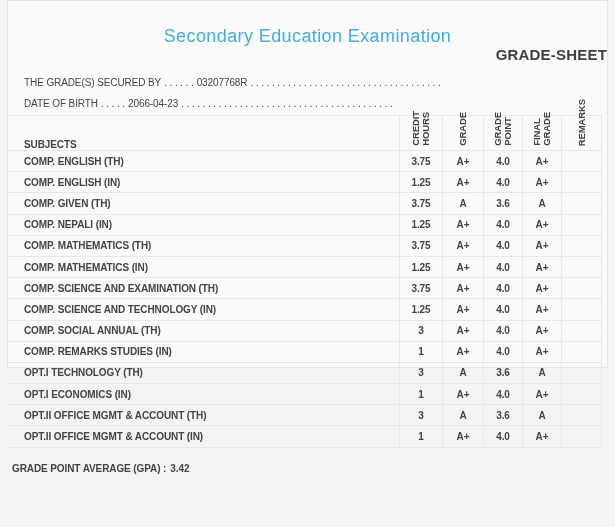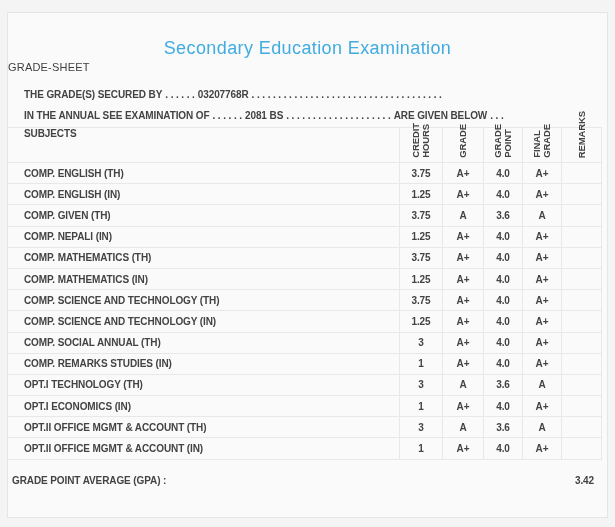--- a/index.html
+++ b/index.html
@@ -3,77 +3,77 @@
 <meta charset="utf-8">
 <style>
   html,body{margin:0;padding:0;}
   body{
     width:615px;height:527px;position:relative;overflow:hidden;
     background:#f4f4f4;
     font-family:"Liberation Sans","DejaVu Sans",sans-serif;
     color:#434343;
   }
   .card{
-    position:absolute;left:7px;top:12px;width:601px;height:506px;
+    position:absolute;left:7px;top:0;width:601px;height:368px;
     box-sizing:border-box;background:#fafafa;border:1px solid #e5e5e5;
   }
   .title{
     margin-top:24px;text-align:center;
     font-size:18px;font-weight:400;letter-spacing:.4px;color:#41ace0;
     height:22px;line-height:22px;
   }
   .subtitle{
-    text-align:left;font-size:11px;font-weight:normal;color:#3f3f3f;
+    text-align:right;font-size:15px;font-weight:bold;color:#3f3f3f;
     height:16px;line-height:16px;letter-spacing:.2px;margin-bottom:9px;
   }
   .info-line{
     height:21px;line-height:21px;padding:0 10px 0 16px;
-    font-size:10px;font-weight:bold;letter-spacing:-0.1px;
+    font-size:10px;font-weight:normal;letter-spacing:-0.1px;
     white-space:nowrap;overflow:hidden;color:#434343;
   }
   .info-line span{margin-right:3px;}
   .grade-table{
     display:grid;
     grid-template-columns:1fr 43px 41px 39px 39px 41px;
     grid-template-rows:35px repeat(14,21.2px) 43px;
     margin:1px 5px 0 0;
   }
   .grid-row{display:contents;}
   .gcell{box-sizing:border-box;border-top:1px solid #e8e8e8;font-size:10px;font-weight:bold;letter-spacing:-0.1px;}
-  .subject-head{display:flex;align-items:flex-start;padding-left:16px;}
+  .subject-head{display:flex;align-items:flex-end;padding-left:16px;}
   .vcell{display:flex;align-items:flex-end;justify-content:center;border-left:1px solid #e8e8e8;}
   .vcell.last{border-right:1px solid #e8e8e8;}
   .vlabel{
     writing-mode:vertical-rl;transform:rotate(180deg);
     font-size:9.5px;line-height:10px;font-weight:bold;
     margin-bottom:4px;white-space:nowrap;
   }
   .vlabel span{display:block;}
   .subject-cell{display:flex;align-items:center;padding-left:16px;}
   .val-cell{display:flex;align-items:center;justify-content:center;border-left:1px solid #e8e8e8;}
   .val-cell.last{border-right:1px solid #e8e8e8;}
   .gpa-cell{
-    grid-column:1 / -1;display:flex;align-items:center;justify-content:space-between;
+    grid-column:1 / -1;display:flex;align-items:center;justify-content:flex-start;
     padding-right:8px;
   }
   .gpa-cell span{margin-left:4px;}
 </style>
 </head>
 <body>
 
 <div class="card">
 
   <div class="title">Secondary Education Examination</div>
   <div class="subtitle">GRADE-SHEET</div>
 
   <div class="info-line">
     <span>THE GRADE(S) SECURED BY</span><span>. . . . . .</span><span>03207768R</span><span>. . . . . . . . . . . . . . . . . . . . . . . . . . . . . . . . . . . .</span>
   </div>
   <div class="info-line">
-    <span>IN THE ANNUAL SEE EXAMINATION OF</span><span>. . . . . .</span><span>2081 BS</span><span>. . . . . . . . . . . . . . . . . . . .</span><span>ARE GIVEN BELOW</span><span>. . .</span>
+    <span>DATE OF BIRTH</span><span>. . . . .</span><span>2066-04-23</span><span>. . . . . . . . . . . . . . . . . . . . . . . . . . . . . . . . . . . . . . . .</span>
   </div>
 
   <div class="grade-table">
 
     <div class="grid-row">
       <div class="gcell subject-head">
         <span>SUBJECTS</span>
       </div>
       <div class="gcell vcell">
         <div class="vlabel">
@@ -153,21 +153,21 @@
       <div class="grid-row">
         <div class="gcell subject-cell">COMP. MATHEMATICS (IN)</div>
         <div class="gcell val-cell">1.25</div>
         <div class="gcell val-cell">A+</div>
         <div class="gcell val-cell">4.0</div>
         <div class="gcell val-cell">A+</div>
         <div class="gcell val-cell last"></div>
       </div>
 
       <div class="grid-row">
-        <div class="gcell subject-cell">COMP. SCIENCE AND TECHNOLOGY (TH)</div>
+        <div class="gcell subject-cell">COMP. SCIENCE AND EXAMINATION (TH)</div>
         <div class="gcell val-cell">3.75</div>
         <div class="gcell val-cell">A+</div>
         <div class="gcell val-cell">4.0</div>
         <div class="gcell val-cell">A+</div>
         <div class="gcell val-cell last"></div>
       </div>
 
       <div class="grid-row">
         <div class="gcell subject-cell">COMP. SCIENCE AND TECHNOLOGY (IN)</div>
         <div class="gcell val-cell">1.25</div>

